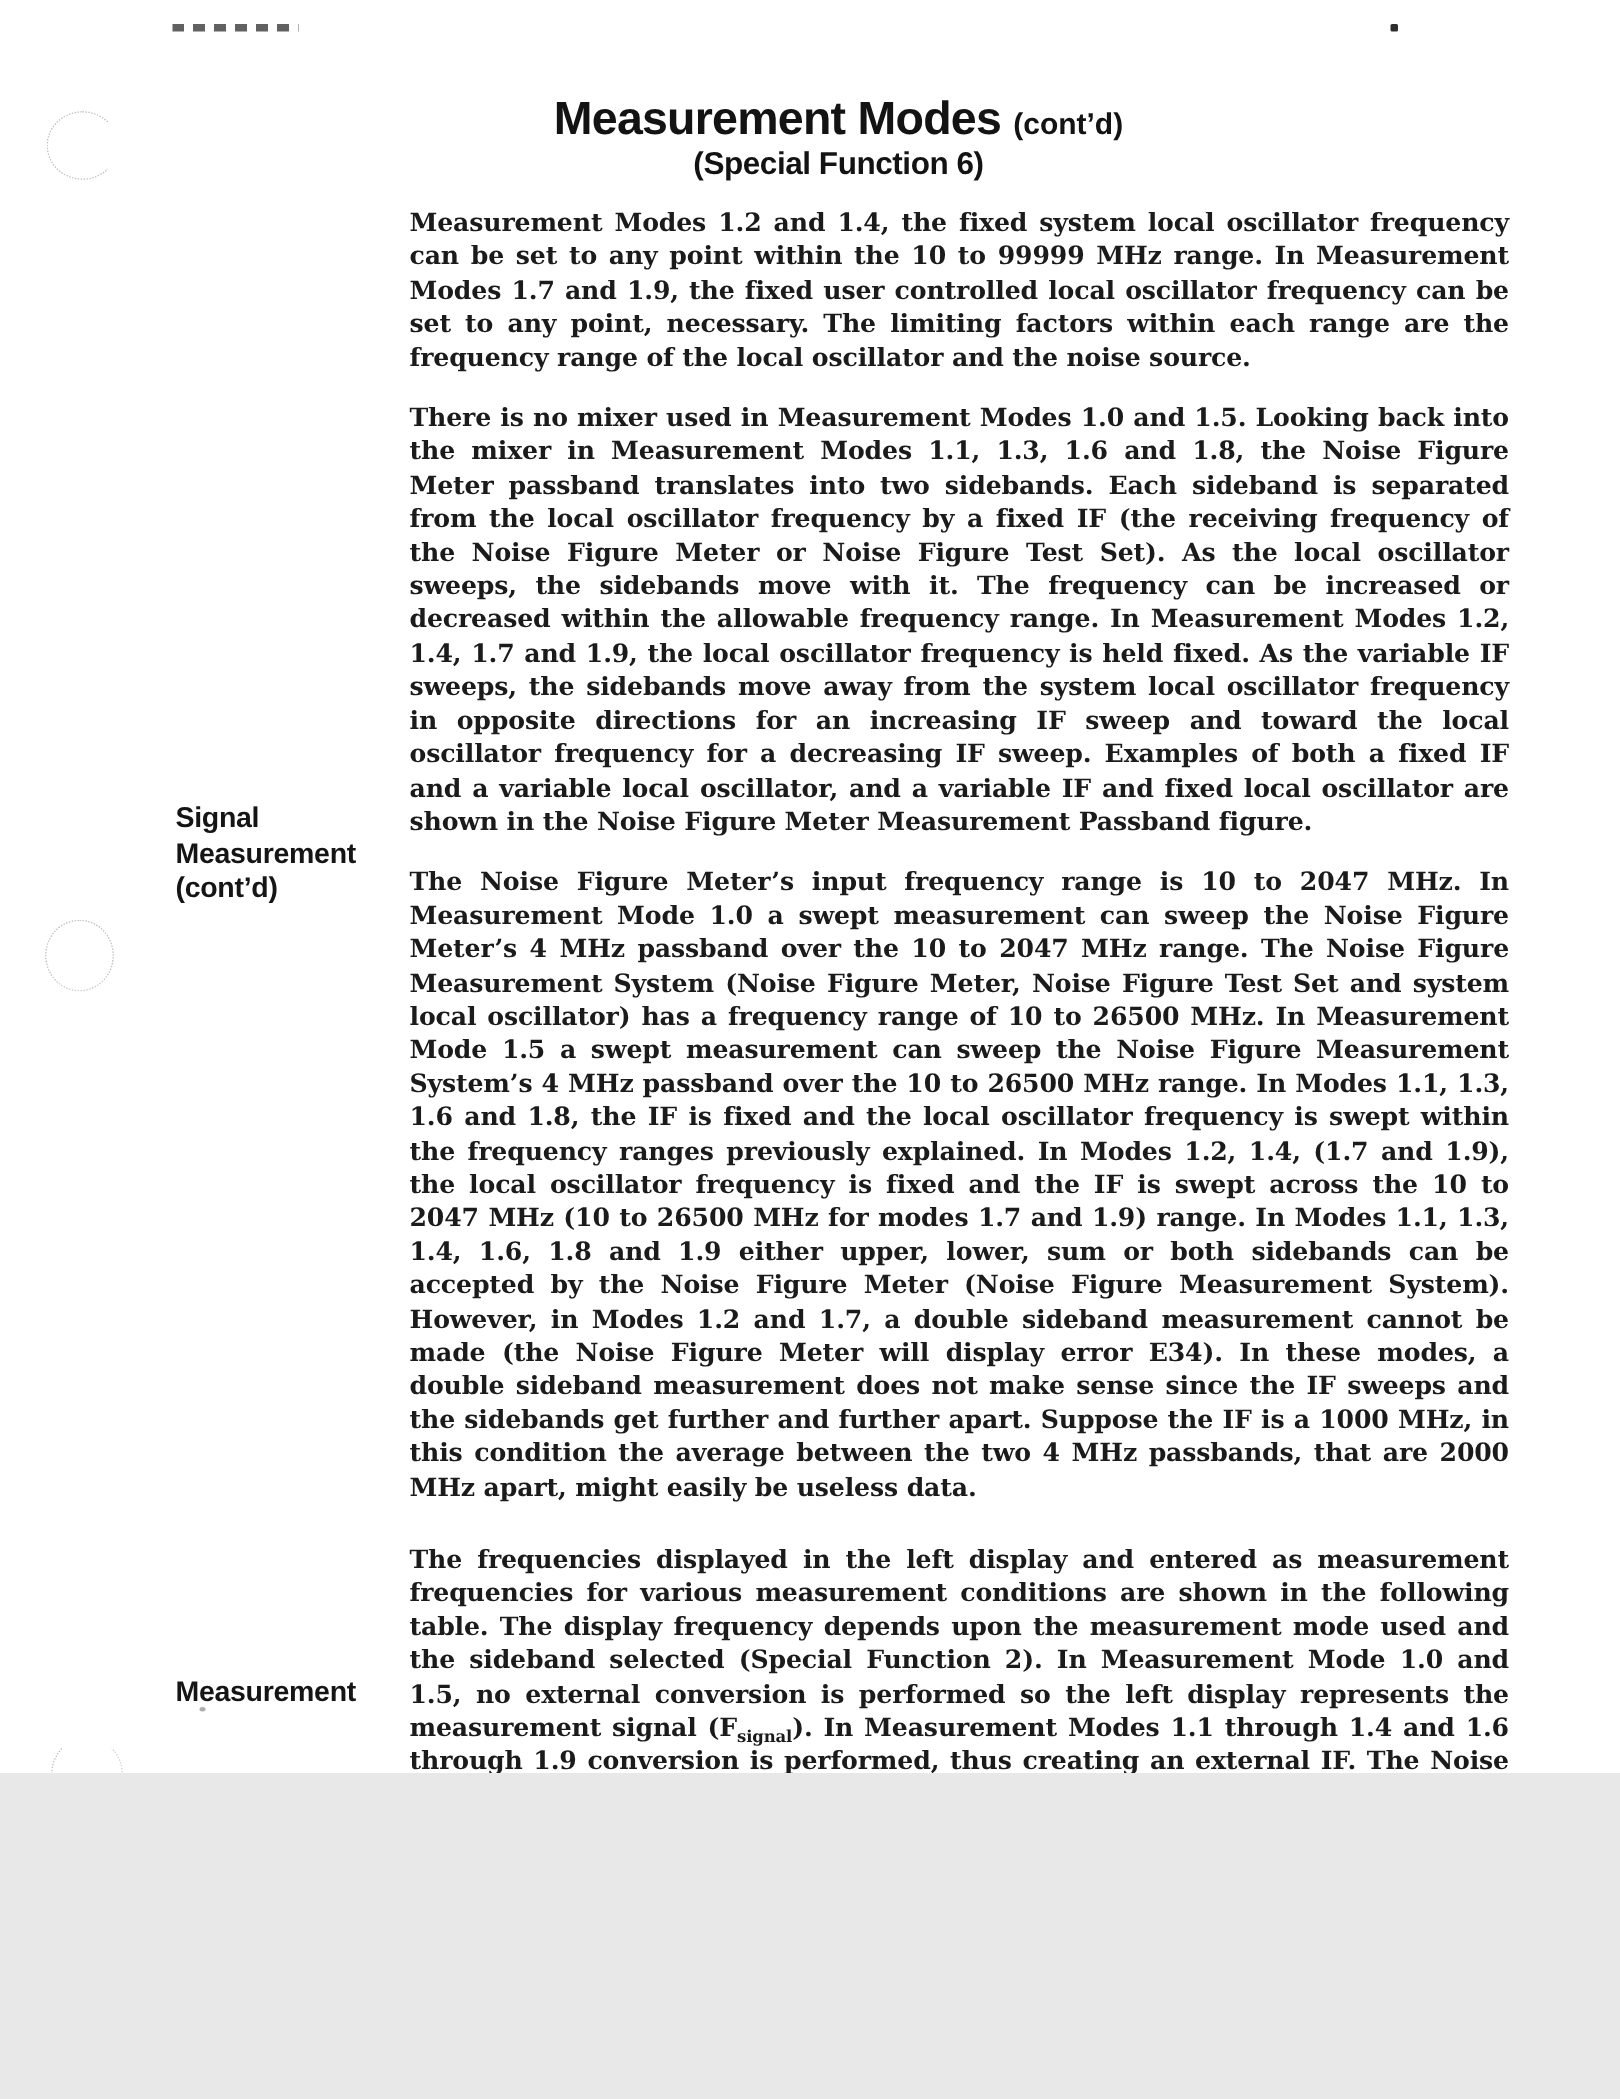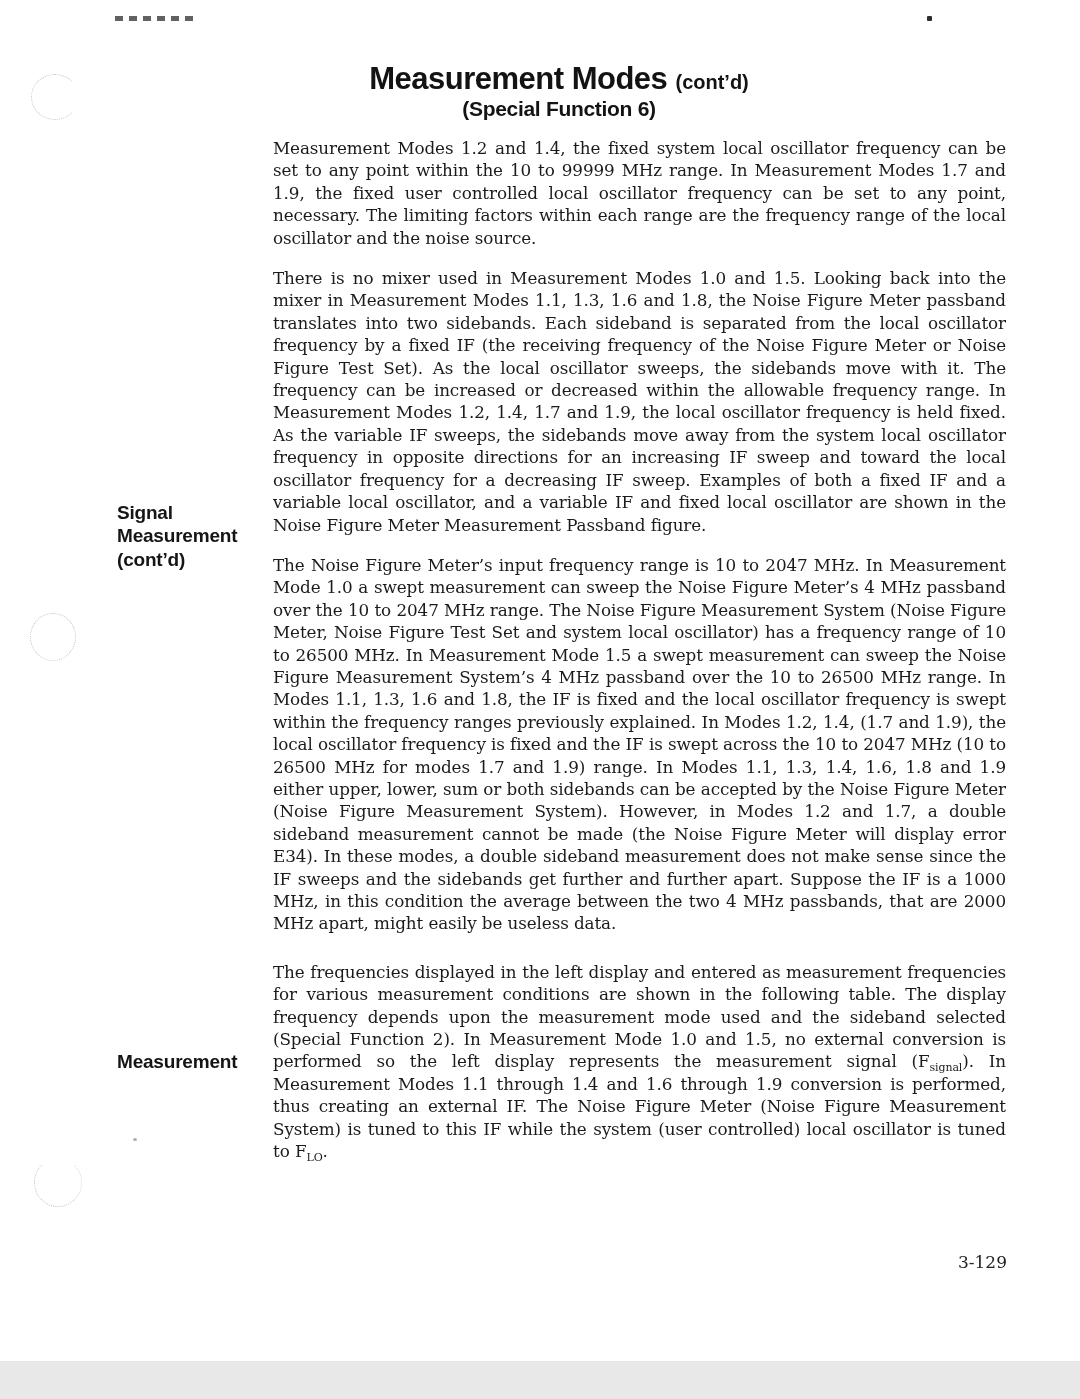--- a/index.html
+++ b/index.html
@@ -1,18 +1,18 @@
 <!DOCTYPE html>
 <html><head>
 <meta charset="utf-8">
 <style>
   html,body { margin:0; padding:0; background:#e8e8e8; }
   .page {
     position:relative;
-    width:1080px; height:1361px;
+    width:1080px; height:1182px;
     margin:0 auto;
     background:#ffffff;
     color:#1b1b1b;
     font-family:"DejaVu Serif", serif;
     overflow:hidden;
   }
 
   
   .dash-mark {
     position:absolute; left:115px; top:16px;
@@ -65,21 +65,21 @@
     font-family:"Liberation Sans", sans-serif;
     font-weight:bold; font-size:19px; line-height:23.5px;
     color:#151515; letter-spacing:-0.2px;
   }
   .body-col {
     flex:none; width:733px;
     text-align:justify;
     font-size:16.8px; line-height:22.4px;
     letter-spacing:-0.1px;
   }
-  .body-col p { margin:0 0 18px; }
+  .body-col p { margin:0 0 18px;font-weight:bold; }
   .body-col p:last-child { margin-bottom:0; }
   .body-col sub { font-size:11px; line-height:0; }
 
   
   .page-number {
     position:absolute; top:1252px; left:935px;
     width:72px; text-align:right;
     font-size:17px; color:#222;
   }
   .footer-model {

